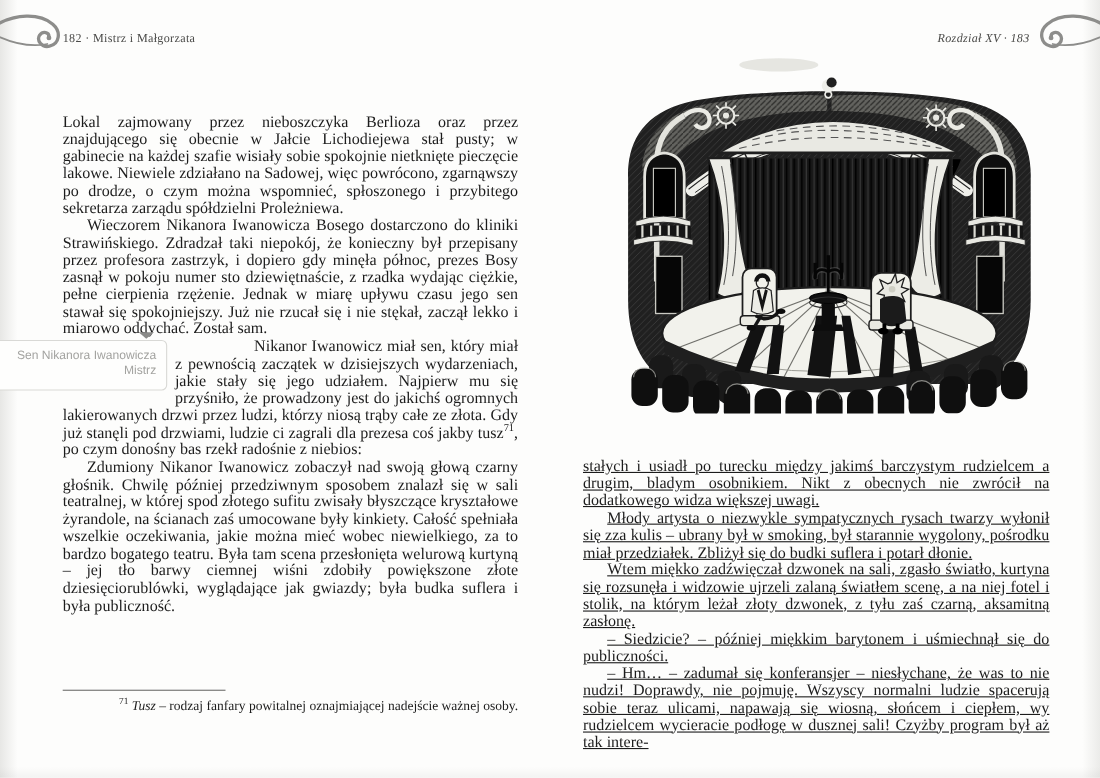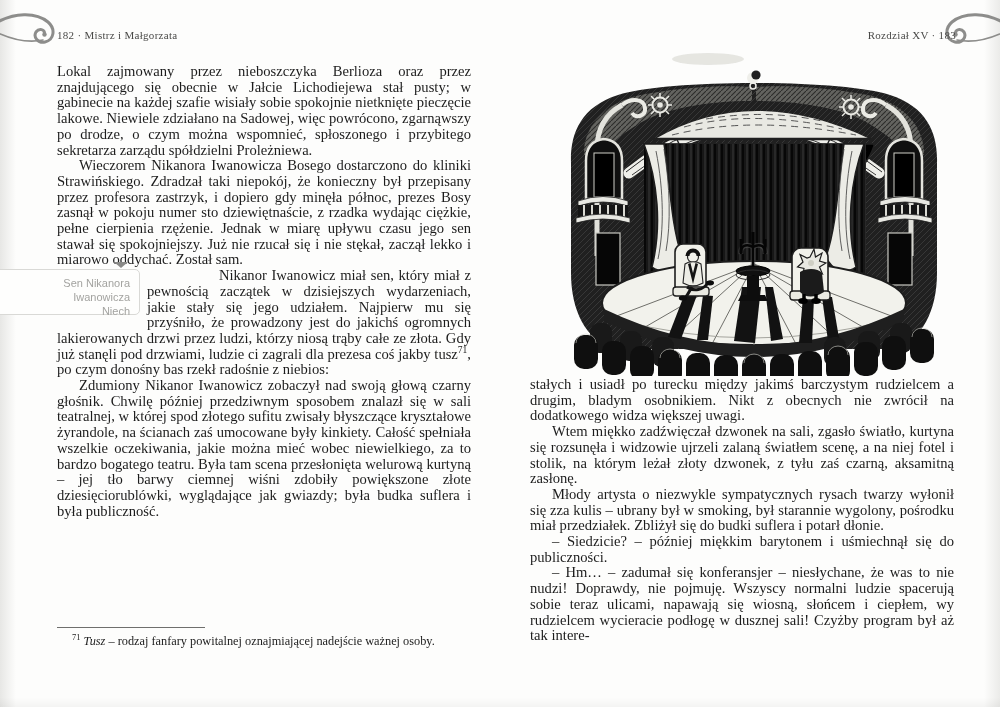--- a/index.html
+++ b/index.html
@@ -19,50 +19,50 @@
   
   .flourish{position:absolute;top:8px;width:64px;height:44px;color:#8d8d8b;}
   .flourish.fl-left{left:-2px;}
   .flourish.fl-right{right:-2px;transform:scaleX(-1);}
   
   .pg-header{
     position:absolute;top:29px;font-size:11px;color:#4a4a48;letter-spacing:.3px;
     font-family:"Liberation Serif",serif;
   }
   .pg-header.hdr-left{left:57px;}
-  .pg-header.hdr-right{right:44px;text-align:right;}
+  .pg-header.hdr-right{right:64px;font-style:italic;text-align:right;}
   
   .col{
     position:absolute;font-size:14.6px;line-height:15.7px;color:#1c1c1c;
-    text-align:justify;font-family:"Liberation Serif",serif;
+    text-align:justify;font-family:"Liberation Serif",serif;margin-top:40px;
   }
   .col-left{left:57px;top:64px;width:414px;}
-  .col-right{left:530px;top:377px;width:424px;}
+  .col-right{left:530px;top:377px;width:424px;text-decoration:underline;}
   .col p{margin:0;text-indent:22px;}
   .col p.noind{text-indent:0;}
   .col p.p-note{text-indent:72px;}
   .supref{font-size:9.5px;vertical-align:super;line-height:0;}
   
-  .note-float{float:left;width:140px;height:62px;margin-left:-57px;margin-right:7px;position:relative;}
+  .note-float{float:left;width:152px;height:62px;margin-left:-57px;margin-right:7px;position:relative;}
   .note-box{
     position:absolute;left:-64px;top:1px;right:0;height:46px;box-sizing:border-box;
     background:#fefefd;border:1px solid #d9d9d6;border-radius:5px;
     padding:6px 9px 0 0;text-align:right;
     font-family:"Liberation Sans",sans-serif;font-size:11px;line-height:14px;color:#a3a3a0;
   }
   .note-caret{
     position:absolute;top:-6px;right:12px;width:0;height:0;
     border-left:7px solid transparent;border-right:7px solid transparent;
     border-top:6px solid #8a8a88;
   }
   
   .footnote-rule{position:absolute;left:57px;top:627px;width:148px;height:1px;background:#6f6f6d;}
   .footnote{
     position:absolute;left:72px;top:634px;width:399px;
-    font-size:12.3px;line-height:14px;color:#1c1c1c;font-family:"Liberation Serif",serif;
+    font-size:12.3px;line-height:14px;color:#1c1c1c;font-family:"Liberation Serif",serif;text-align:right;
   }
   .footnote .fn-sup{font-size:8.5px;vertical-align:super;line-height:0;margin-right:3px;}
   .footnote .fn-term{font-style:italic;}
   
   .illus{position:absolute;left:556px;top:50px;width:396px;height:326px;}
 </style>
 </head>
 <body>
 
 <div class="spread">
@@ -81,21 +81,21 @@
   <div class="pg-header hdr-left">182 · Mistrz i Małgorzata</div>
   <div class="pg-header hdr-right">Rozdział XV · 183</div>
 
   <div class="col col-left">
     <p class="noind">Lokal zajmowany przez nieboszczyka Berlioza oraz przez znajdującego się obecnie w Jałcie Lichodiejewa stał pusty; w gabinecie na każdej szafie wisiały sobie spokojnie nietknięte pieczęcie lakowe. Niewiele zdziałano na Sadowej, więc powrócono, zgarnąwszy po drodze, o czym można wspomnieć, spłoszonego i przybitego sekretarza zarządu spółdzielni Proleżniewa.</p>
     <p>Wieczorem Nikanora Iwanowicza Bosego dostarczono do kliniki Strawińskiego. Zdradzał taki niepokój, że konieczny był przepisany przez profesora zastrzyk, i dopiero gdy minęła północ, prezes Bosy zasnął w pokoju numer sto dziewiętnaście, z rzadka wydając ciężkie, pełne cierpienia rzężenie. Jednak w miarę upływu czasu jego sen stawał się spokojniejszy. Już nie rzucał się i nie stękał, zaczął lekko i miarowo oddychać. Został sam.</p>
     <p class="p-note">
       <span class="note-float">
         <span class="note-caret"></span>
         <span class="note-box"><span>Sen Nikanora Iwanowicza</span><br>
-        <span>Niech</span></span>
+        <span>Mistrz</span></span>
       </span><span>Nikanor Iwanowicz miał sen, który miał z pewnością zaczątek w dzisiejszych wydarzeniach, jakie stały się jego udziałem. Najpierw mu się przyśniło, że prowadzony jest do jakichś ogromnych lakierowanych drzwi przez ludzi, którzy niosą trąby całe ze złota. Gdy już stanęli pod drzwiami, ludzie ci zagrali dla prezesa coś jakby tusz</span><span class="supref">71</span><span>, po czym donośny bas rzekł radośnie z niebios:</span>
     </p>
     <p>Zdumiony Nikanor Iwanowicz zobaczył nad swoją głową czarny głośnik. Chwilę później przedziwnym sposobem znalazł się w sali teatralnej, w której spod złotego sufitu zwisały błyszczące kryształowe żyrandole, na ścianach zaś umocowane były kinkiety. Całość spełniała wszelkie oczekiwania, jakie można mieć wobec niewielkiego, za to bardzo bogatego teatru. Była tam scena przesłonięta welurową kurtyną – jej tło barwy ciemnej wiśni zdobiły powiększone złote dziesięciorublówki, wyglądające jak gwiazdy; była budka suflera i była publiczność.</p>
   </div>
 
   <div class="footnote-rule"></div>
   <div class="footnote"><span class="fn-sup">71</span><span class="fn-term">Tusz</span> <span>– rodzaj fanfary powitalnej oznajmiającej nadejście ważnej osoby.</span></div>
 
   <svg class="illus" viewBox="0 0 396 324">
     <defs>
@@ -328,19 +328,19 @@
       <path d="M20,292 a10,9 0 0 1 20,0"></path>
       <path d="M104,307 a10,9 0 0 1 20,0"></path>
       <path d="M188,312 a10,9 0 0 1 20,0"></path>
       <path d="M272,304 a10,9 0 0 1 20,0"></path>
       <path d="M356,286 a10,9 0 0 1 20,0"></path>
     </g>
   </svg>
 
   <div class="col col-right">
     <p class="noind">stałych i usiadł po turecku między jakimś barczystym rudzielcem a drugim, bladym osobnikiem. Nikt z obecnych nie zwrócił na dodatkowego widza większej uwagi.</p>
+    <p>Młody artysta o niezwykle sympatycznych rysach twarzy wyłonił się zza kulis – ubrany był w smoking, był starannie wygolony, pośrodku miał przedziałek. Zbliżył się do budki suflera i potarł dłonie.</p>
     <p>Wtem miękko zadźwięczał dzwonek na sali, zgasło światło, kurtyna się rozsunęła i widzowie ujrzeli zalaną światłem scenę, a na niej fotel i stolik, na którym leżał złoty dzwonek, z tyłu zaś czarną, aksamitną zasłonę.</p>
-    <p>Młody artysta o niezwykle sympatycznych rysach twarzy wyłonił się zza kulis – ubrany był w smoking, był starannie wygolony, pośrodku miał przedziałek. Zbliżył się do budki suflera i potarł dłonie.</p>
     <p>– Siedzicie? – później miękkim barytonem i uśmiechnął się do publiczności.</p>
     <p>– Hm… – zadumał się konferansjer – niesłychane, że was to nie nudzi! Doprawdy, nie pojmuję. Wszyscy normalni ludzie spacerują sobie teraz ulicami, napawają się wiosną, słońcem i ciepłem, wy rudzielcem wycieracie podłogę w dusznej sali! Czyżby program był aż tak intere-</p>
   </div>
 
 </div>
 
 </body></html>

